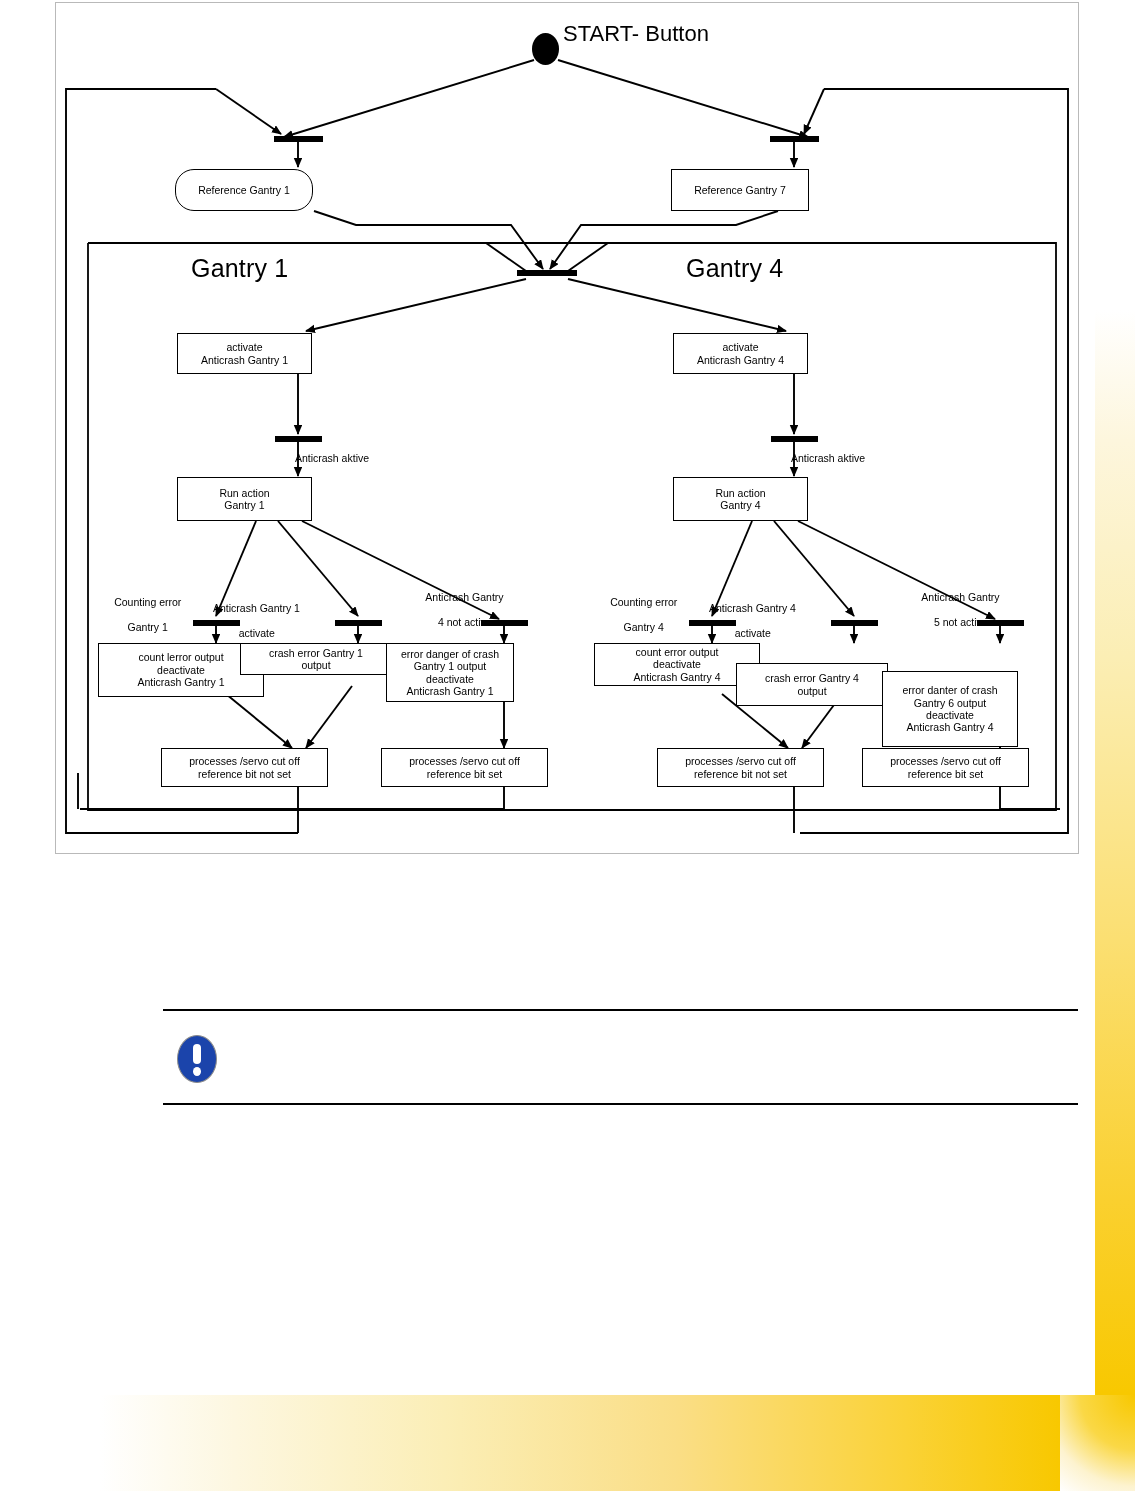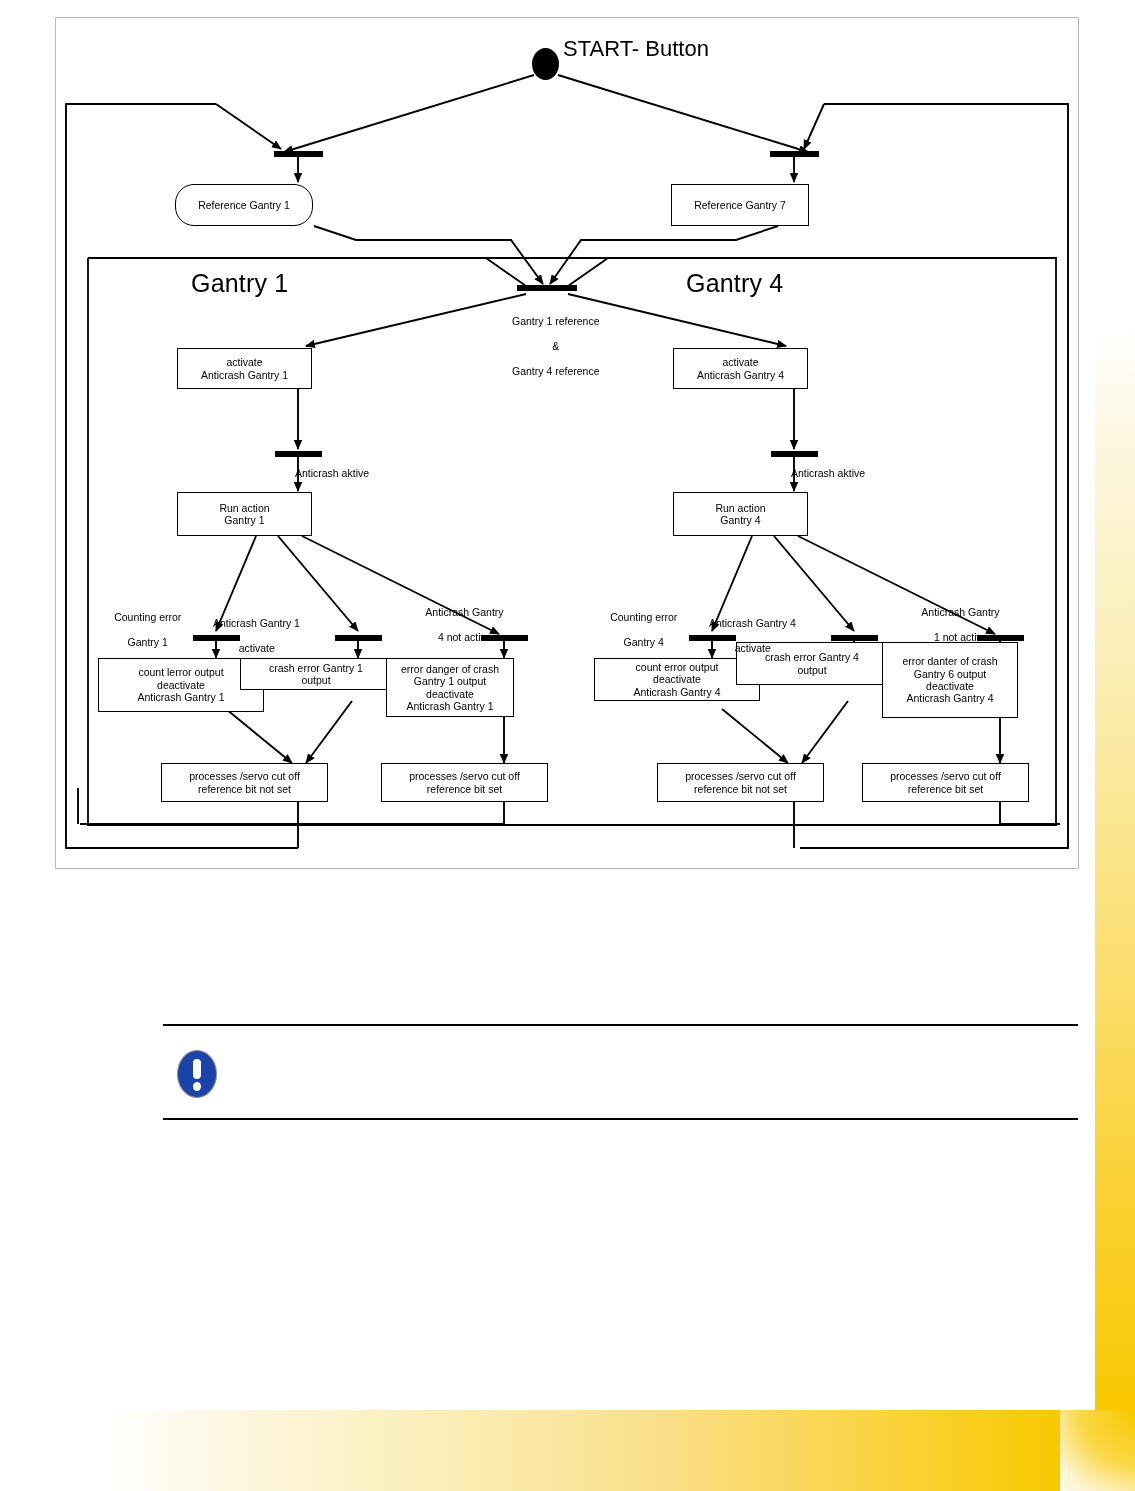--- a/index.html
+++ b/index.html
@@ -2,21 +2,21 @@
 <html><head>
 <meta charset="utf-8">
 <title>Gantry Petri Net Diagram</title>
 <style>
   html,body{margin:0;padding:0;}
   body{
     width:1135px;height:1491px;position:relative;overflow:hidden;
     background:#ffffff;
     font-family:"Liberation Sans","DejaVu Sans",sans-serif;
   }
-  #page{position:absolute;inset:0;margin-top:15px;}
+  #page{position:absolute;inset:0;}
 
   
   .edge-band-right{
     position:absolute;left:1095px;top:310px;width:40px;height:1085px;
     background:linear-gradient(to bottom,#ffffff 0%,#fdf6dd 12%,#fbeeb4 32%,#fbdf72 58%,#fad02f 82%,#f8c800 100%);
   }
   .edge-band-bottom{
     position:absolute;left:100px;top:1395px;width:960px;height:96px;
     background:linear-gradient(to right,#ffffff 0%,#fdf7e0 14%,#fbeeb6 36%,#fade86 60%,#fad236 84%,#f8c800 100%);
   }
@@ -226,27 +226,27 @@
       </span>
     </div>
 
     <div class="place" style="left:538px;top:640px;width:166px;height:43px;">
       <span>
         <span>count error output</span>
         <span>deactivate</span>
         <span>Anticrash Gantry 4</span>
       </span>
     </div>
-    <div class="place" style="left:680px;top:624px;width:152px;height:43px;">
+    <div class="place" style="left:680px;top:660px;width:152px;height:43px;">
       <span>
         <span>crash error Gantry 4</span>
         <span>output</span>
       </span>
     </div>
-    <div class="place" style="left:826px;top:624px;width:136px;height:76px;">
+    <div class="place" style="left:826px;top:668px;width:136px;height:76px;">
       <span>
         <span>error danter of crash</span>
         <span>Gantry 6 output</span>
         <span>deactivate</span>
         <span>Anticrash Gantry 4</span>
       </span>
     </div>
 
     <div class="place" style="left:105px;top:745px;width:167px;height:39px;">
       <span>
@@ -266,25 +266,20 @@
         <span>reference bit not set</span>
       </span>
     </div>
     <div class="place" style="left:806px;top:745px;width:167px;height:39px;">
       <span>
         <span>processes /servo cut off</span>
         <span>reference bit set</span>
       </span>
     </div>
 
-    <div class="lbl center" style="left:386px;top:284px;width:210px;">
-      <span>Gantry 1 reference</span><br>
-      <span>&amp;</span><br>
-      <span>Gantry 4 reference</span>
-    </div>
 
     <div class="lbl" style="left:222px;top:436px;">
       <span>Anticrash aktive</span>
     </div>
     <div class="lbl" style="left:718px;top:436px;">
       <span>Anticrash aktive</span>
     </div>
 
     <div class="lbl center" style="left:24px;top:580px;width:118px;">
       <span>Counting error</span><br>
@@ -302,21 +297,21 @@
     <div class="lbl center" style="left:520px;top:580px;width:118px;">
       <span>Counting error</span><br>
       <span>Gantry 4</span>
     </div>
     <div class="lbl center" style="left:618px;top:586px;width:140px;">
       <span>Anticrash Gantry 4</span><br>
       <span>activate</span>
     </div>
     <div class="lbl center" style="left:826px;top:575px;width:140px;">
       <span>Anticrash Gantry</span><br>
-      <span>1 not active</span>
+      <span>5 not active</span>
     </div>
 
   </div>
 
   <div id="notice">
     <div class="rule top"></div>
     <div class="rule bottom"></div>
     <div class="notice-icon">
       <div class="bang-stem"></div>
       <div class="bang-dot"></div>

